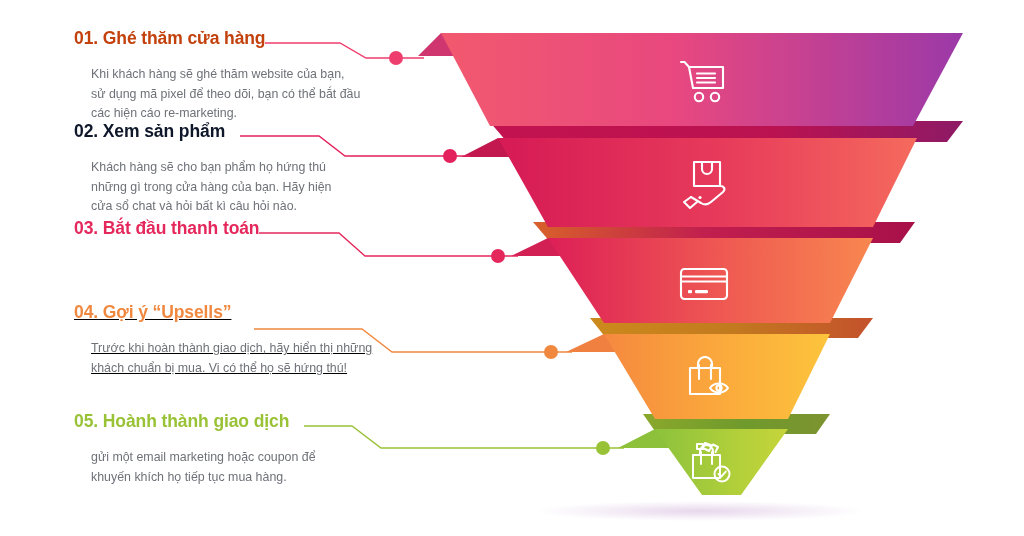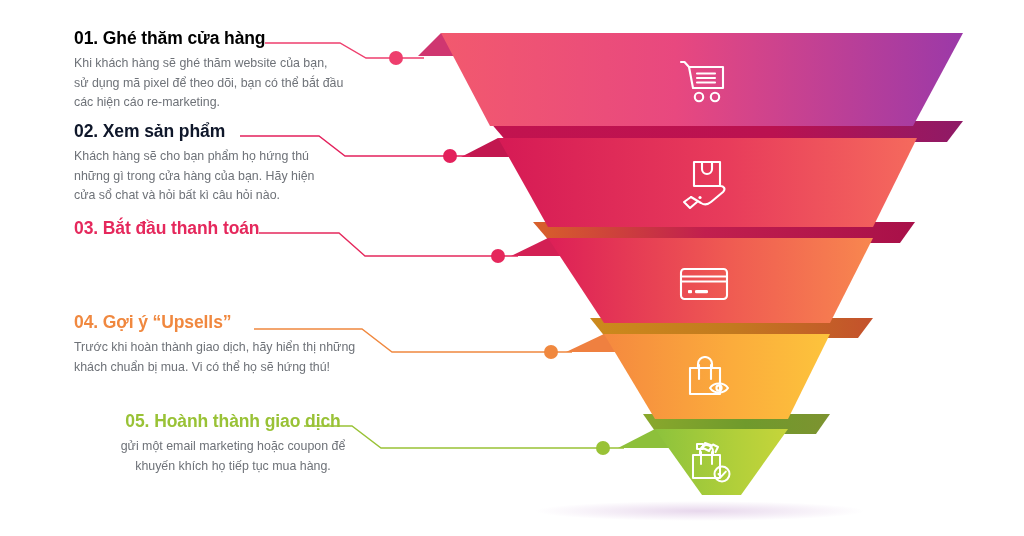--- a/index.html
+++ b/index.html
@@ -38,30 +38,30 @@
     font-weight: bold;
     letter-spacing: -0.1px;
     margin: 0 0 6px 0;
     white-space: nowrap;
     line-height: 1.15;
   }
   .step-body {
     font-size: 12.4px;
     line-height: 1.58;
     color: #6e7278;
-    margin: 0;
+    margin: 17px;
     font-weight: 400;
   }
   .step-body span { display: block; white-space: nowrap; }
 
   #step-1 { left: 74px; top: 28px; }
   #step-2 { left: 74px; top: 121px; }
   #step-3 { left: 74px; top: 218px; }
-  #step-4 { left: 74px; top: 312px; }
-  #step-5 { left: 68px; top: 411px; text-align: center; }
+  #step-4 { left: 74px; top: 302px; text-decoration: underline; }
+  #step-5 { left: 74px; top: 411px; }
 
   .icon-wrap { position: absolute; }
   .icon-wrap svg { display: block; }
 </style>
 </head>
 <body>
 
 <div id="stage">
 
   <svg id="funnel-svg" viewBox="0 0 1024 536" xmlns="http://www.w3.org/2000/svg">
@@ -228,21 +228,21 @@
       <line x1="24" y1="10" x2="24" y2="22"></line>
       <path d="M9 2 L15 2 L15 7 L9 7 Z"></path>
       <path d="M17 1 L24 3.5 L21 9 L15 6 Z"></path>
       <path d="M25 2.5 L30 5 L27.5 10"></path>
       <circle cx="34" cy="32" r="7.5"></circle>
       <path d="M30.5 32 L33.2 34.7 L37.8 29.6"></path>
     </svg>
   </div>
 
   <div class="step" id="step-1">
-    <div class="step-title" style="color:#000000">01. Ghé thăm cửa hàng</div>
+    <div class="step-title" style="color:#c2410c">01. Ghé thăm cửa hàng</div>
     <div class="step-body">
       <span>Khi khách hàng sẽ ghé thăm website của bạn,</span>
       <span>sử dụng mã pixel để theo dõi, bạn có thể bắt đầu</span>
       <span>các hiện cáo re-marketing.</span>
     </div>
   </div>
 
   <div class="step" id="step-2">
     <div class="step-title" style="color:#0f172a">02. Xem sản phẩm</div>
     <div class="step-body">

